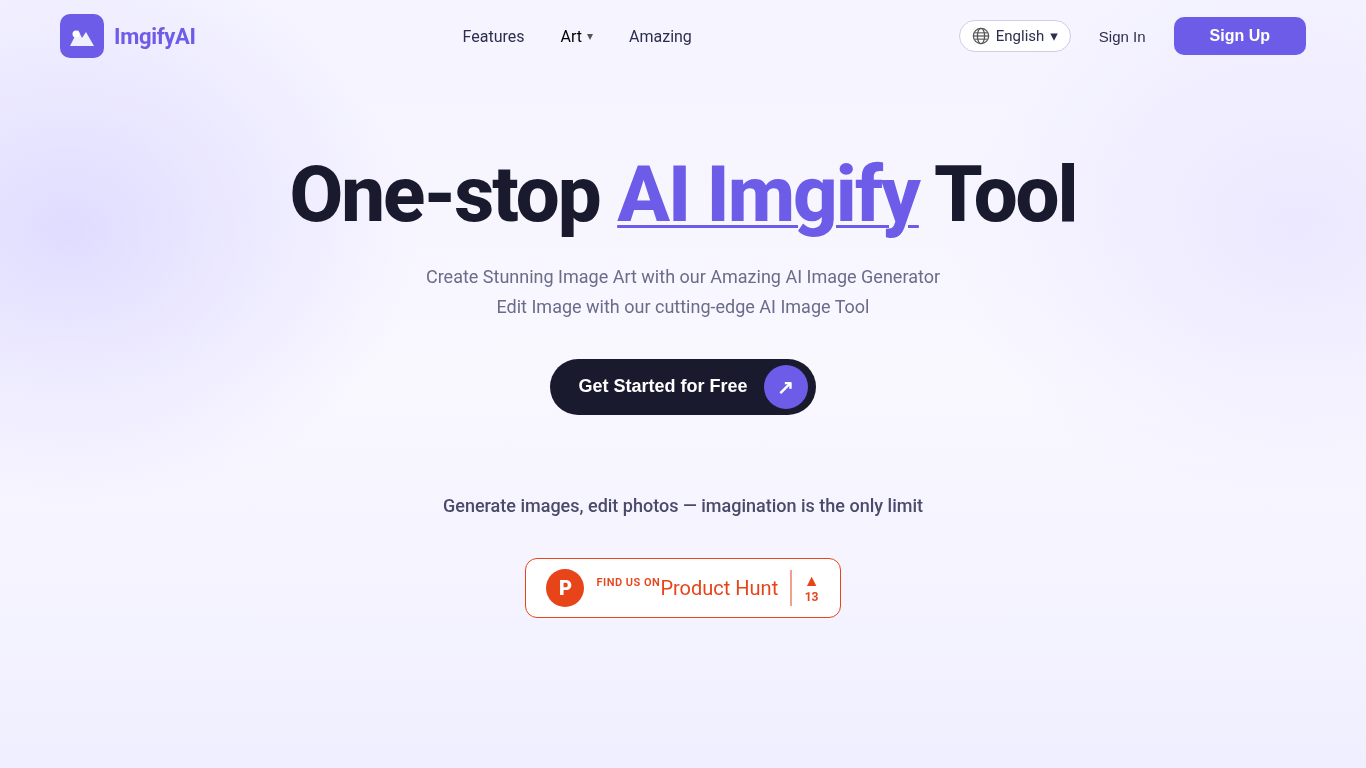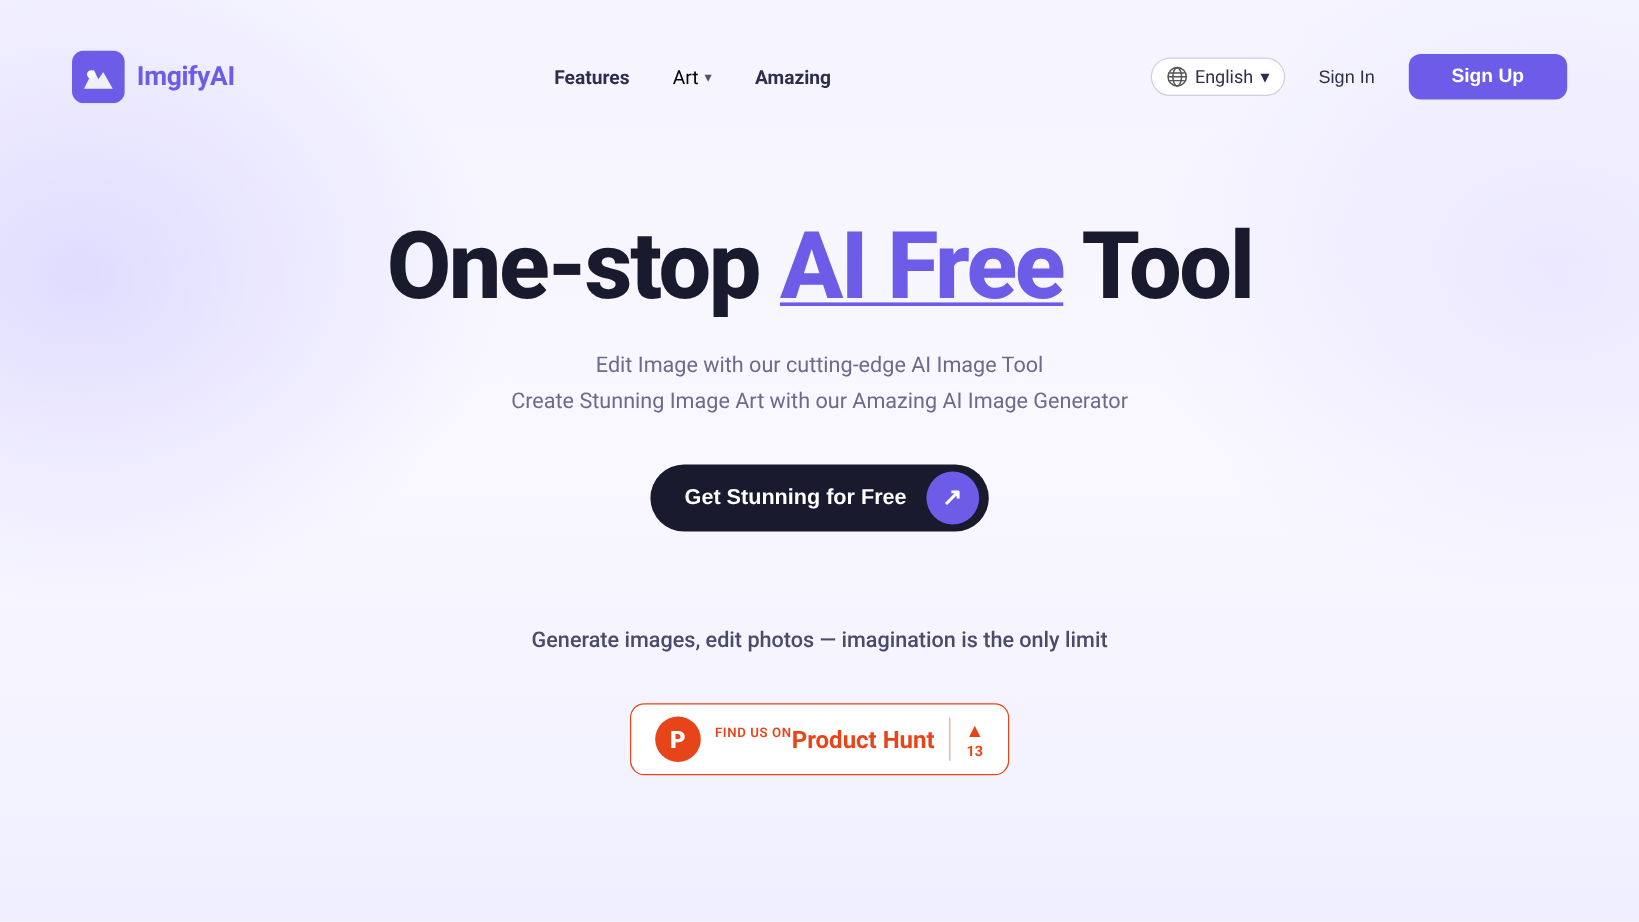--- a/index.html
+++ b/index.html
@@ -29,21 +29,20 @@
     
     nav {
       position: relative;
       z-index: 10;
       display: flex;
       align-items: center;
       justify-content: space-between;
       padding: 0 60px;
       height: 72px;
       background: transparent;
-      margin-top: 28px;
     }
 
     .nav-logo {
       display: flex;
       align-items: center;
       gap: 10px;
       text-decoration: none;
     }
 
     .logo-icon {
@@ -66,21 +65,21 @@
       display: flex;
       align-items: center;
       gap: 36px;
       list-style: none;
     }
 
     .nav-links a {
       text-decoration: none;
       color: #2d2d4e;
       font-size: 16px;
-      font-weight: 700;
+      font-weight: 400;
     }
 
     .nav-art {
       display: flex;
       align-items: center;
       gap: 5px;
       cursor: pointer;
     }
 
     .nav-right {
@@ -237,21 +236,21 @@
     .ph-find {
       font-size: 11px;
       color: #e8441a;
       font-weight: 600;
       letter-spacing: 0.5px;
     }
 
     .ph-name {
       font-size: 20px;
       color: #e8441a;
-      font-weight: 700;
+      font-weight: 400;
     }
 
     .ph-divider {
       width: 1.5px;
       height: 36px;
       background: #e8441a;
       opacity: 0.5;
     }
 
     .ph-score {
@@ -314,30 +313,30 @@
       <span>English</span>
       <span>▾</span>
     </div>
     <button class="btn-signin">Sign In</button>
     <button class="btn-signup">Sign Up</button>
   </div>
 </nav>
 
 <section class="hero">
   <h1 class="hero-title">
-    <span>One-stop </span><span class="highlight">AI Free</span><span> Tool</span>
+    <span>One-stop </span><span class="highlight">AI Imgify</span><span> Tool</span>
   </h1>
 
   <div class="hero-subtitle">
+    <div>Create Stunning Image Art with our Amazing AI Image Generator</div>
     <div>Edit Image with our cutting-edge AI Image Tool</div>
-    <div>Create Stunning Image Art with our Amazing AI Image Generator</div>
   </div>
 
   <button class="btn-cta">
-    <span class="btn-cta-text">Get Stunning for Free</span>
+    <span class="btn-cta-text">Get Started for Free</span>
     <span class="btn-cta-icon">↗</span>
   </button>
 
   <p class="tagline">Generate images, edit photos — imagination is the only limit</p>
 
   <a class="product-hunt-badge" href="#">
     <div class="ph-logo">P</div>
     <div class="ph-text">
       <span class="ph-find">FIND US ON</span>
       <span class="ph-name">Product Hunt</span>

